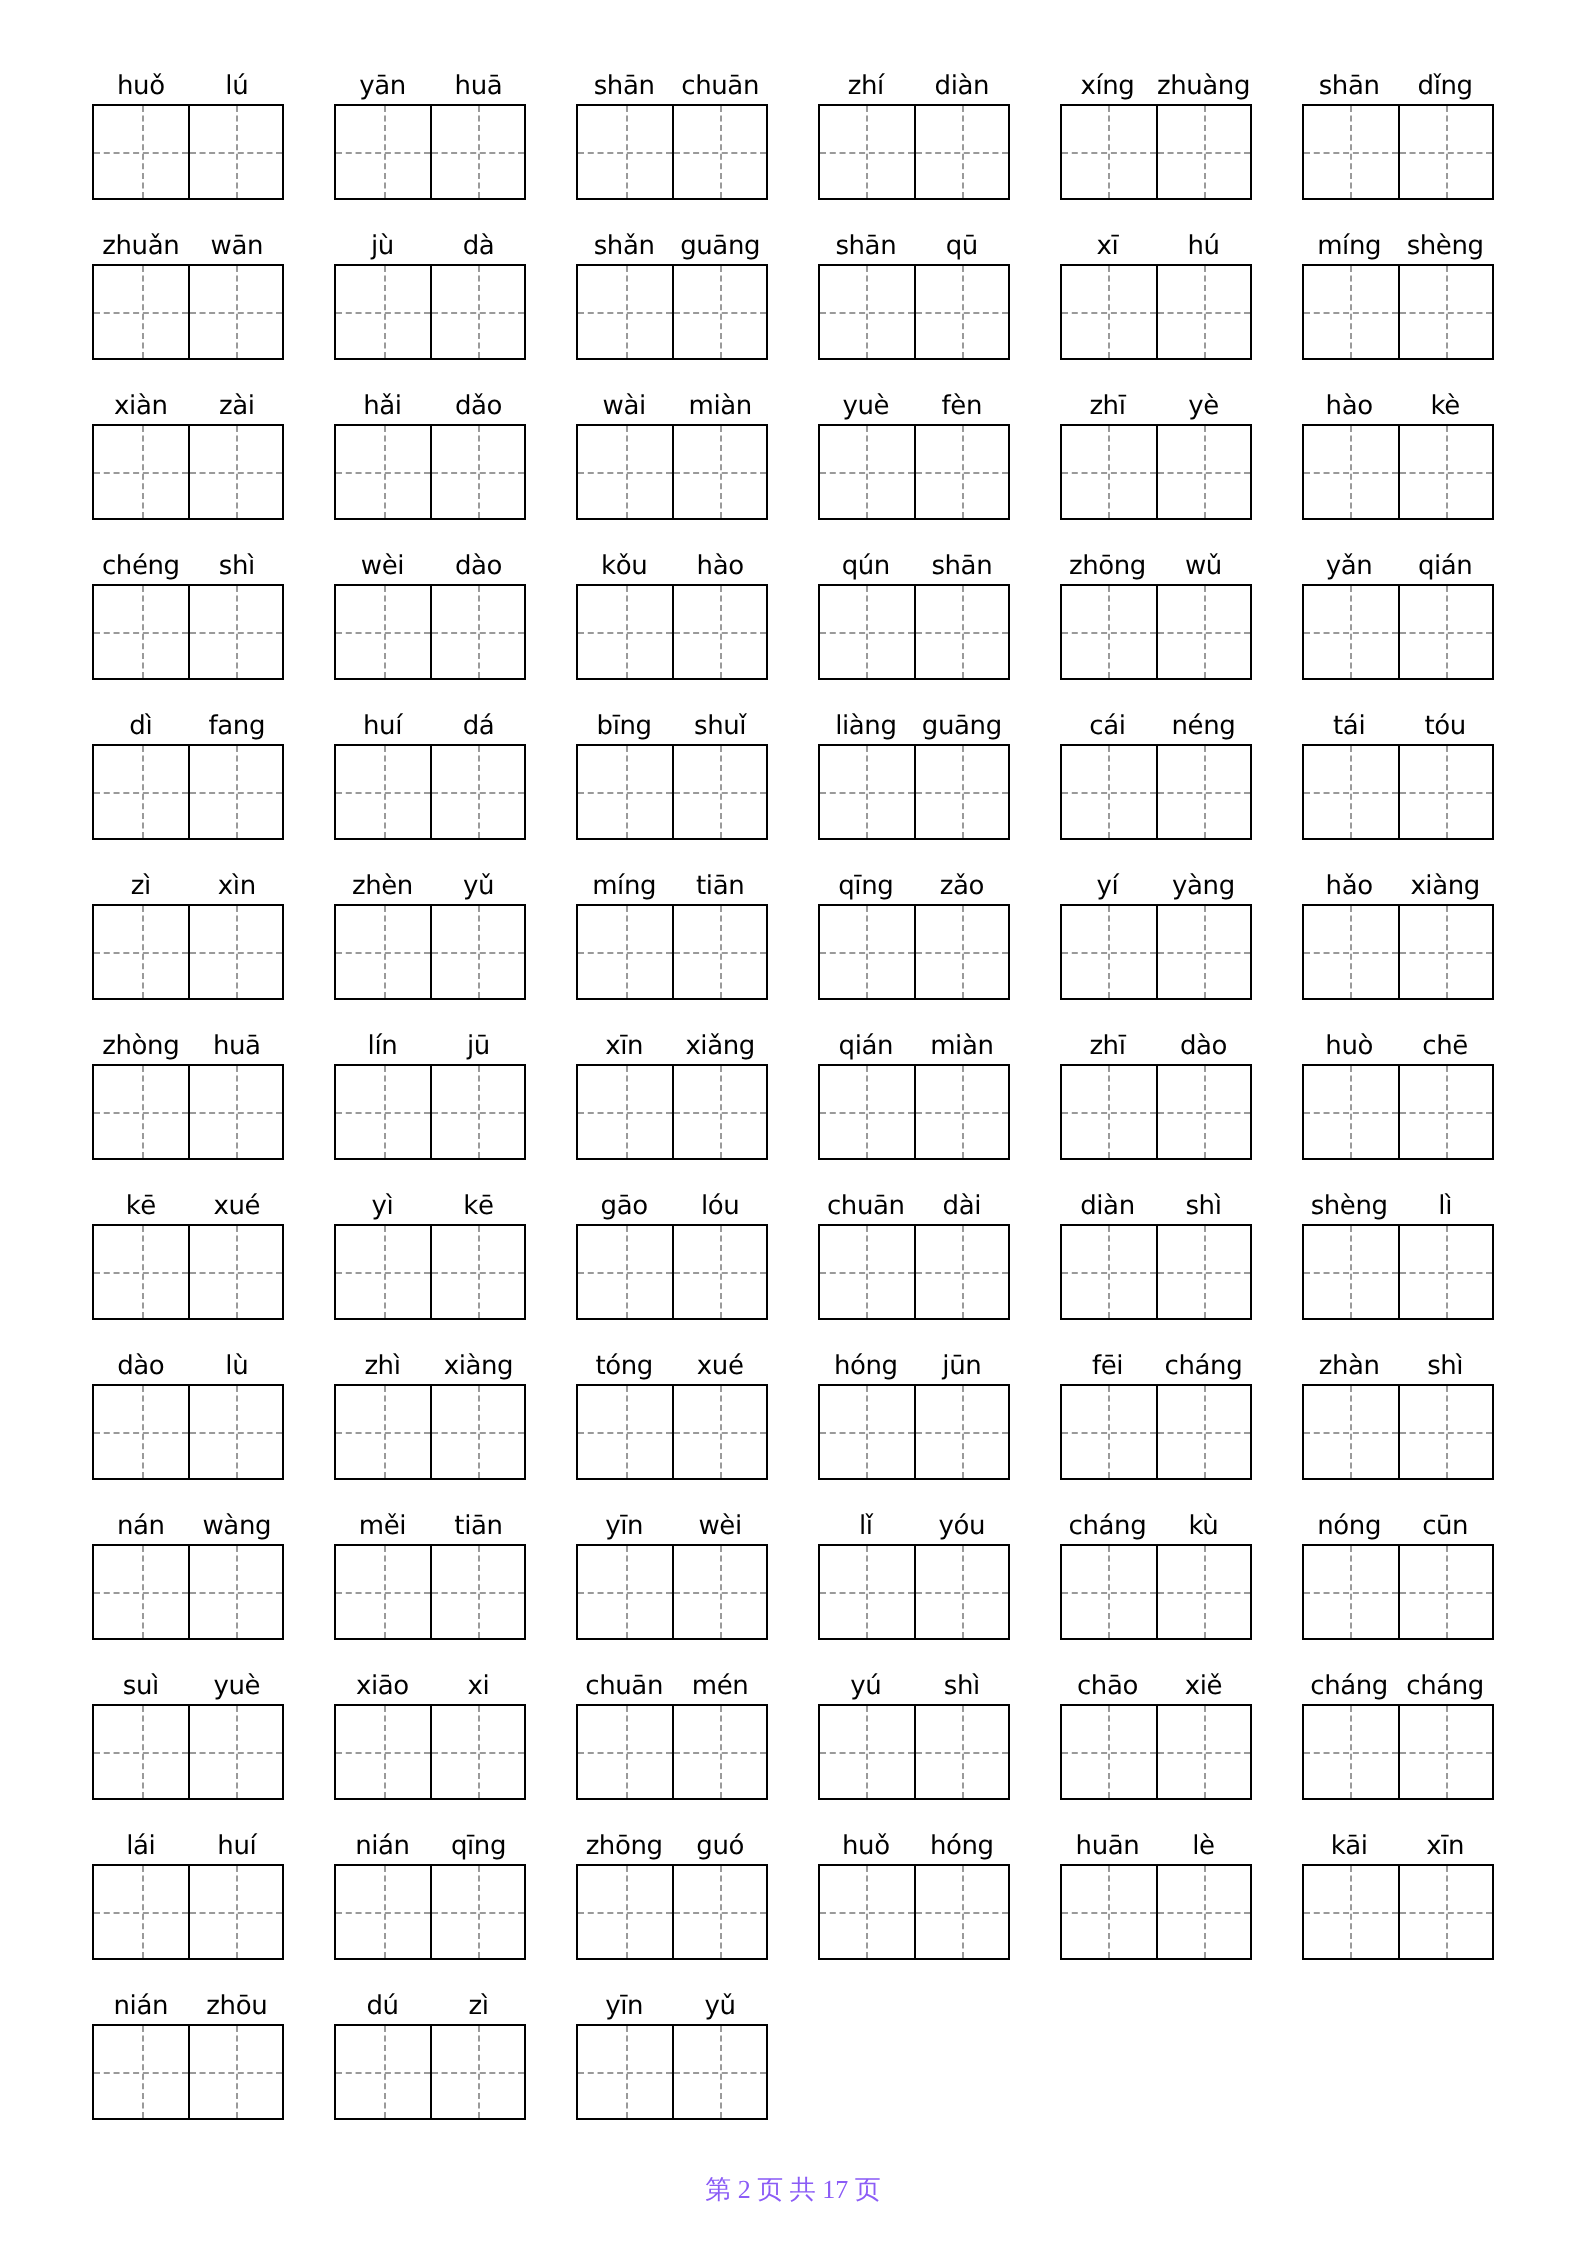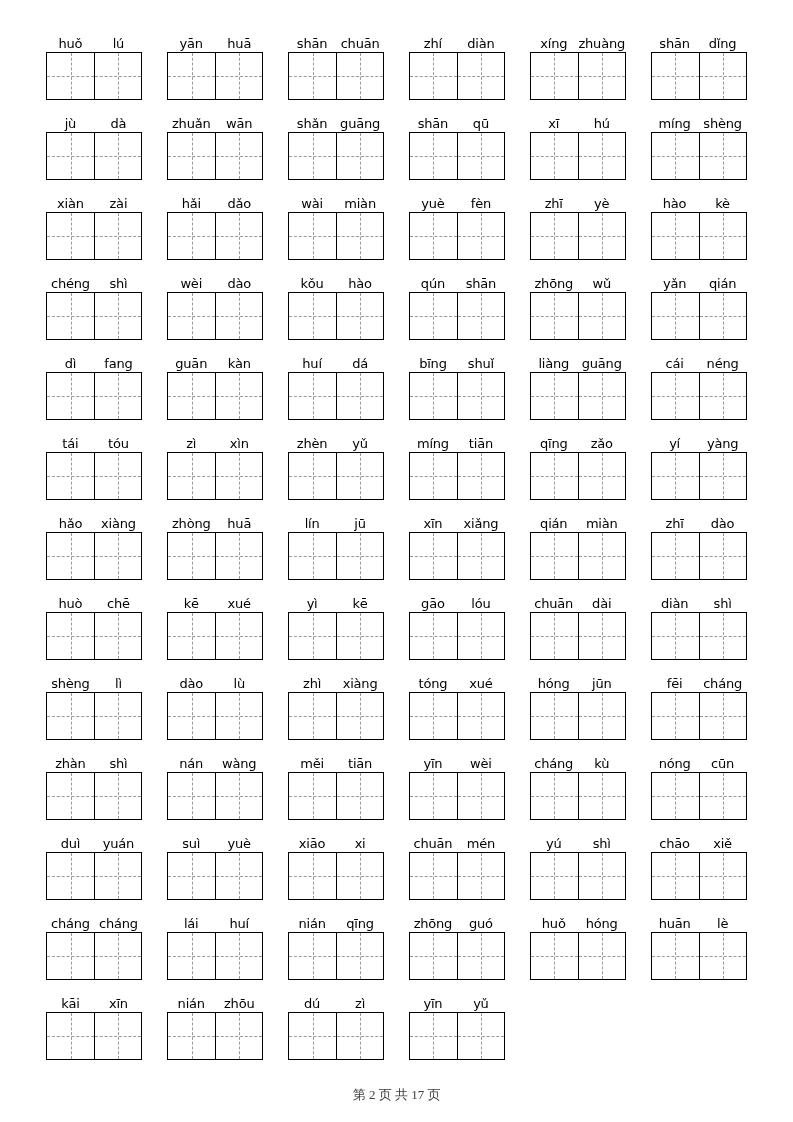--- a/index.html
+++ b/index.html
@@ -87,21 +87,21 @@
     border-top: 1px dashed #9a9a9a;
   }
   .footer {
     position: absolute;
     bottom: 18px;
     left: 0;
     width: 793px;
     text-align: center;
     font-family: "Liberation Serif", serif;
     font-size: 13px;
-    color: #404040;
+    color: #8b5cf6;
   }
   .watermark {
     position: absolute;
     right: 70px;
     top: 140px;
     font-size: 15px;
     color: #efefef;
     letter-spacing: 2px;
     pointer-events: none;
   }
@@ -167,40 +167,40 @@
           <div class="pinyin">shān</div>
           <div class="pinyin">dǐng</div>
         </div>
         <div class="boxes">
           <div class="boxhalf"></div>
           <div class="boxhalf"></div>
         </div>
       </div>
       <div class="cellgroup">
         <div class="pinyin-row">
+          <div class="pinyin">zhuǎn</div>
+          <div class="pinyin">wān</div>
+        </div>
+        <div class="boxes">
+          <div class="boxhalf"></div>
+          <div class="boxhalf"></div>
+        </div>
+      </div>
+      <div class="cellgroup">
+        <div class="pinyin-row">
           <div class="pinyin">jù</div>
           <div class="pinyin">dà</div>
         </div>
         <div class="boxes">
           <div class="boxhalf"></div>
           <div class="boxhalf"></div>
         </div>
       </div>
       <div class="cellgroup">
         <div class="pinyin-row">
-          <div class="pinyin">zhuǎn</div>
-          <div class="pinyin">wān</div>
-        </div>
-        <div class="boxes">
-          <div class="boxhalf"></div>
-          <div class="boxhalf"></div>
-        </div>
-      </div>
-      <div class="cellgroup">
-        <div class="pinyin-row">
           <div class="pinyin">shǎn</div>
           <div class="pinyin">guāng</div>
         </div>
         <div class="boxes">
           <div class="boxhalf"></div>
           <div class="boxhalf"></div>
         </div>
       </div>
       <div class="cellgroup">
         <div class="pinyin-row">
@@ -357,30 +357,20 @@
           <div class="pinyin">dì</div>
           <div class="pinyin">fang</div>
         </div>
         <div class="boxes">
           <div class="boxhalf"></div>
           <div class="boxhalf"></div>
         </div>
       </div>
       <div class="cellgroup">
         <div class="pinyin-row">
-          <div class="pinyin">guān</div>
-          <div class="pinyin">kàn</div>
-        </div>
-        <div class="boxes">
-          <div class="boxhalf"></div>
-          <div class="boxhalf"></div>
-        </div>
-      </div>
-      <div class="cellgroup">
-        <div class="pinyin-row">
           <div class="pinyin">huí</div>
           <div class="pinyin">dá</div>
         </div>
         <div class="boxes">
           <div class="boxhalf"></div>
           <div class="boxhalf"></div>
         </div>
       </div>
       <div class="cellgroup">
         <div class="pinyin-row">
@@ -687,42 +677,42 @@
           <div class="pinyin">yīn</div>
           <div class="pinyin">wèi</div>
         </div>
         <div class="boxes">
           <div class="boxhalf"></div>
           <div class="boxhalf"></div>
         </div>
       </div>
       <div class="cellgroup">
         <div class="pinyin-row">
+          <div class="pinyin">lǐ</div>
+          <div class="pinyin">yóu</div>
+        </div>
+        <div class="boxes">
+          <div class="boxhalf"></div>
+          <div class="boxhalf"></div>
+        </div>
+      </div>
+      <div class="cellgroup">
+        <div class="pinyin-row">
           <div class="pinyin">cháng</div>
           <div class="pinyin">kù</div>
         </div>
         <div class="boxes">
           <div class="boxhalf"></div>
           <div class="boxhalf"></div>
         </div>
       </div>
       <div class="cellgroup">
         <div class="pinyin-row">
           <div class="pinyin">nóng</div>
           <div class="pinyin">cūn</div>
-        </div>
-        <div class="boxes">
-          <div class="boxhalf"></div>
-          <div class="boxhalf"></div>
-        </div>
-      </div>
-      <div class="cellgroup">
-        <div class="pinyin-row">
-          <div class="pinyin">duì</div>
-          <div class="pinyin">yuán</div>
         </div>
         <div class="boxes">
           <div class="boxhalf"></div>
           <div class="boxhalf"></div>
         </div>
       </div>
       <div class="cellgroup">
         <div class="pinyin-row">
           <div class="pinyin">suì</div>
           <div class="pinyin">yuè</div>

